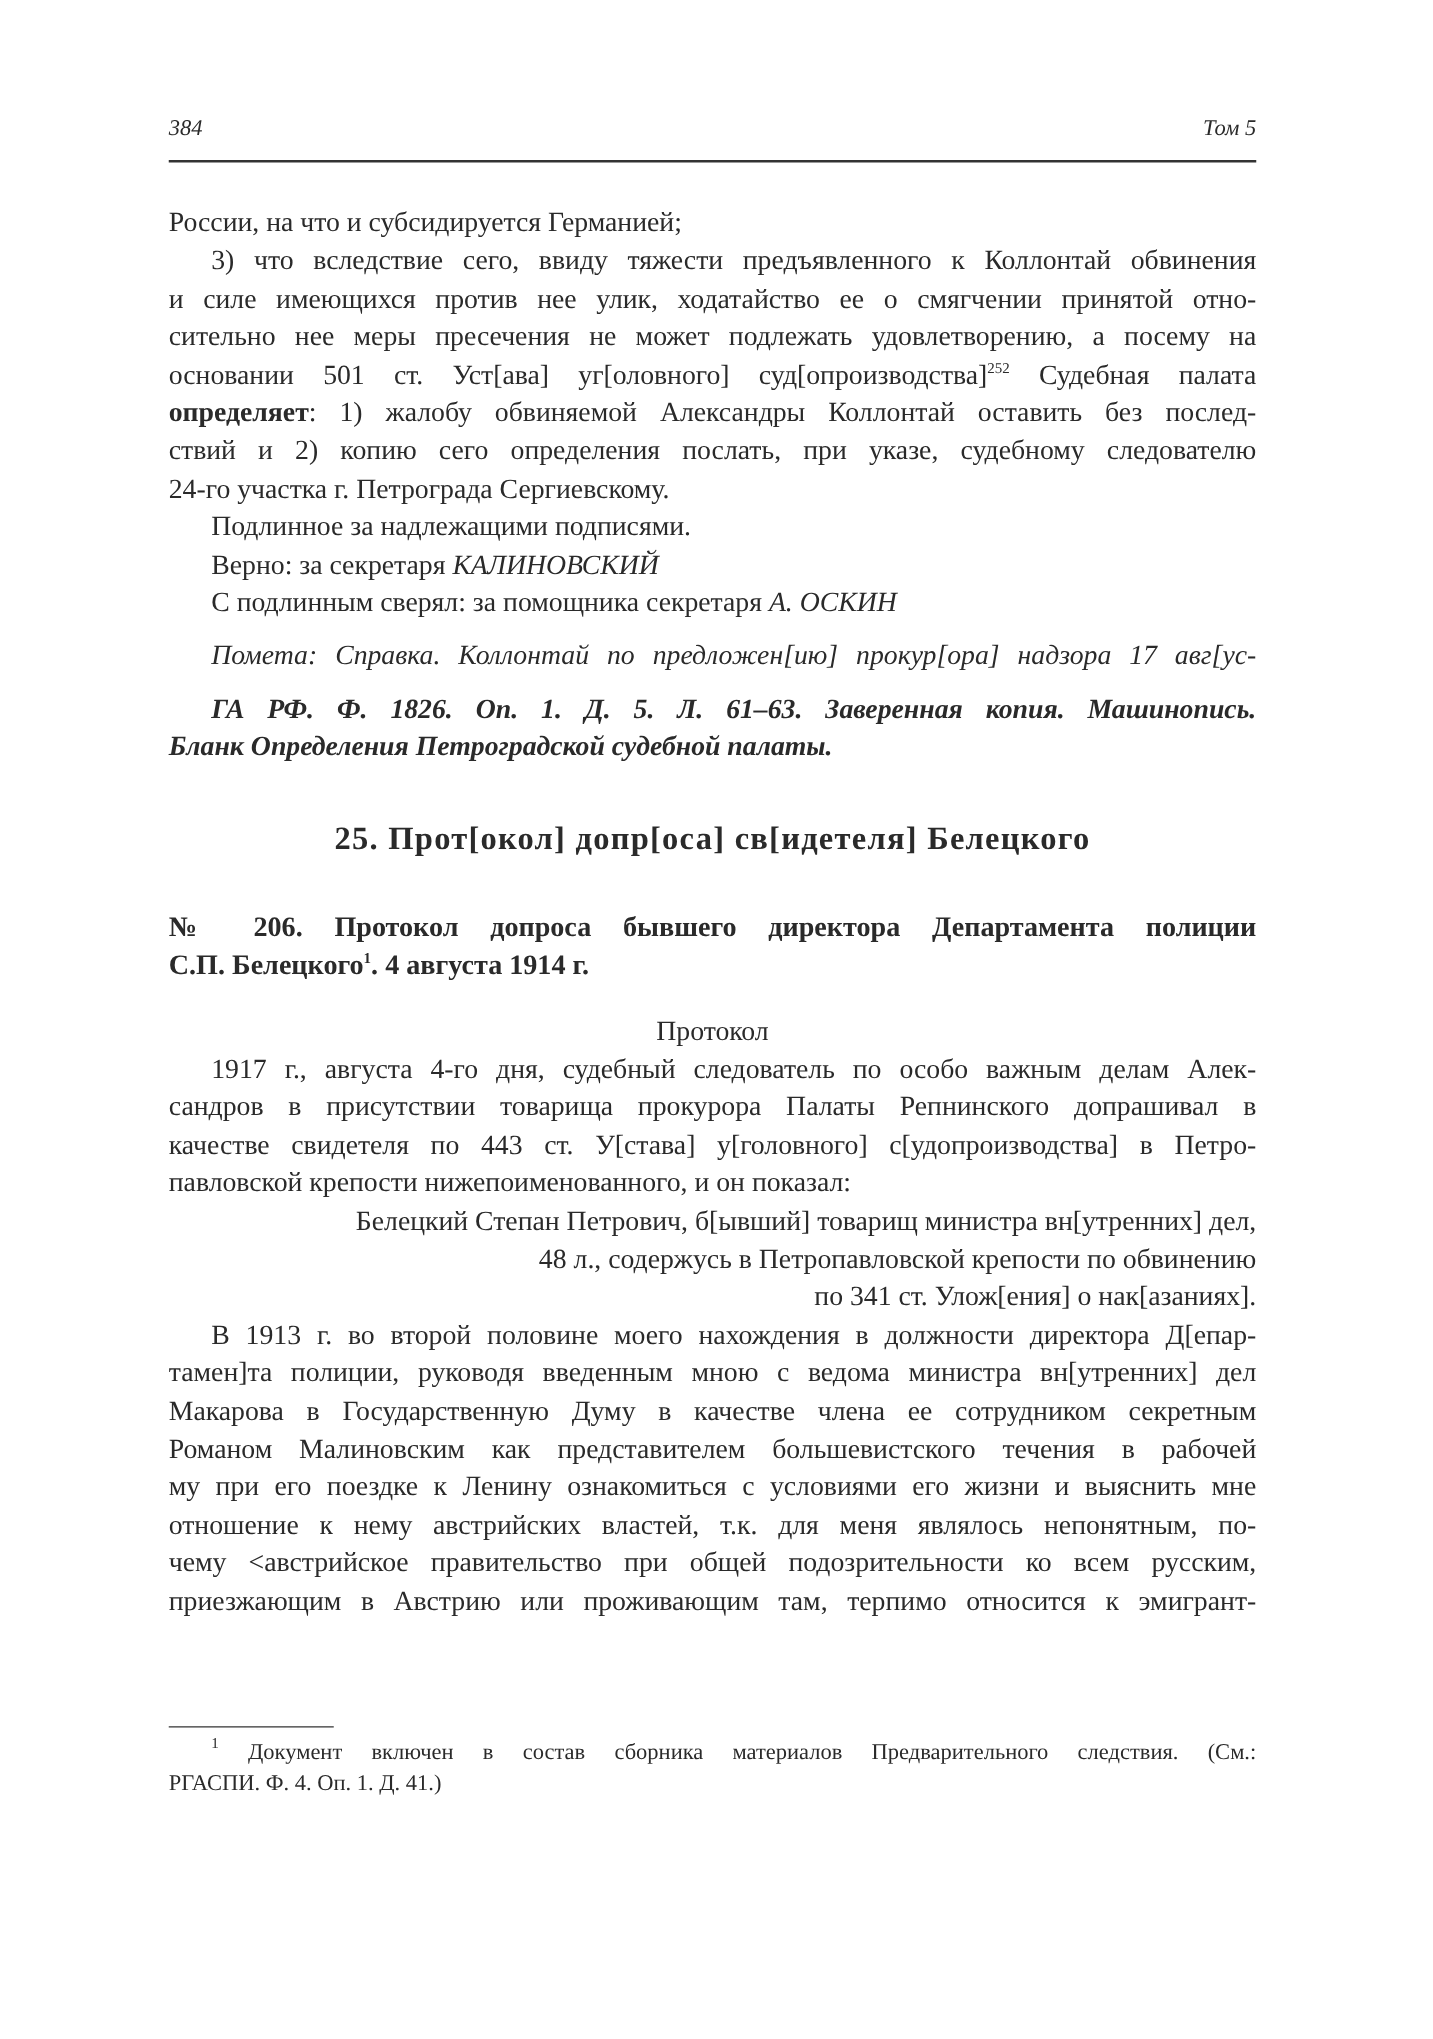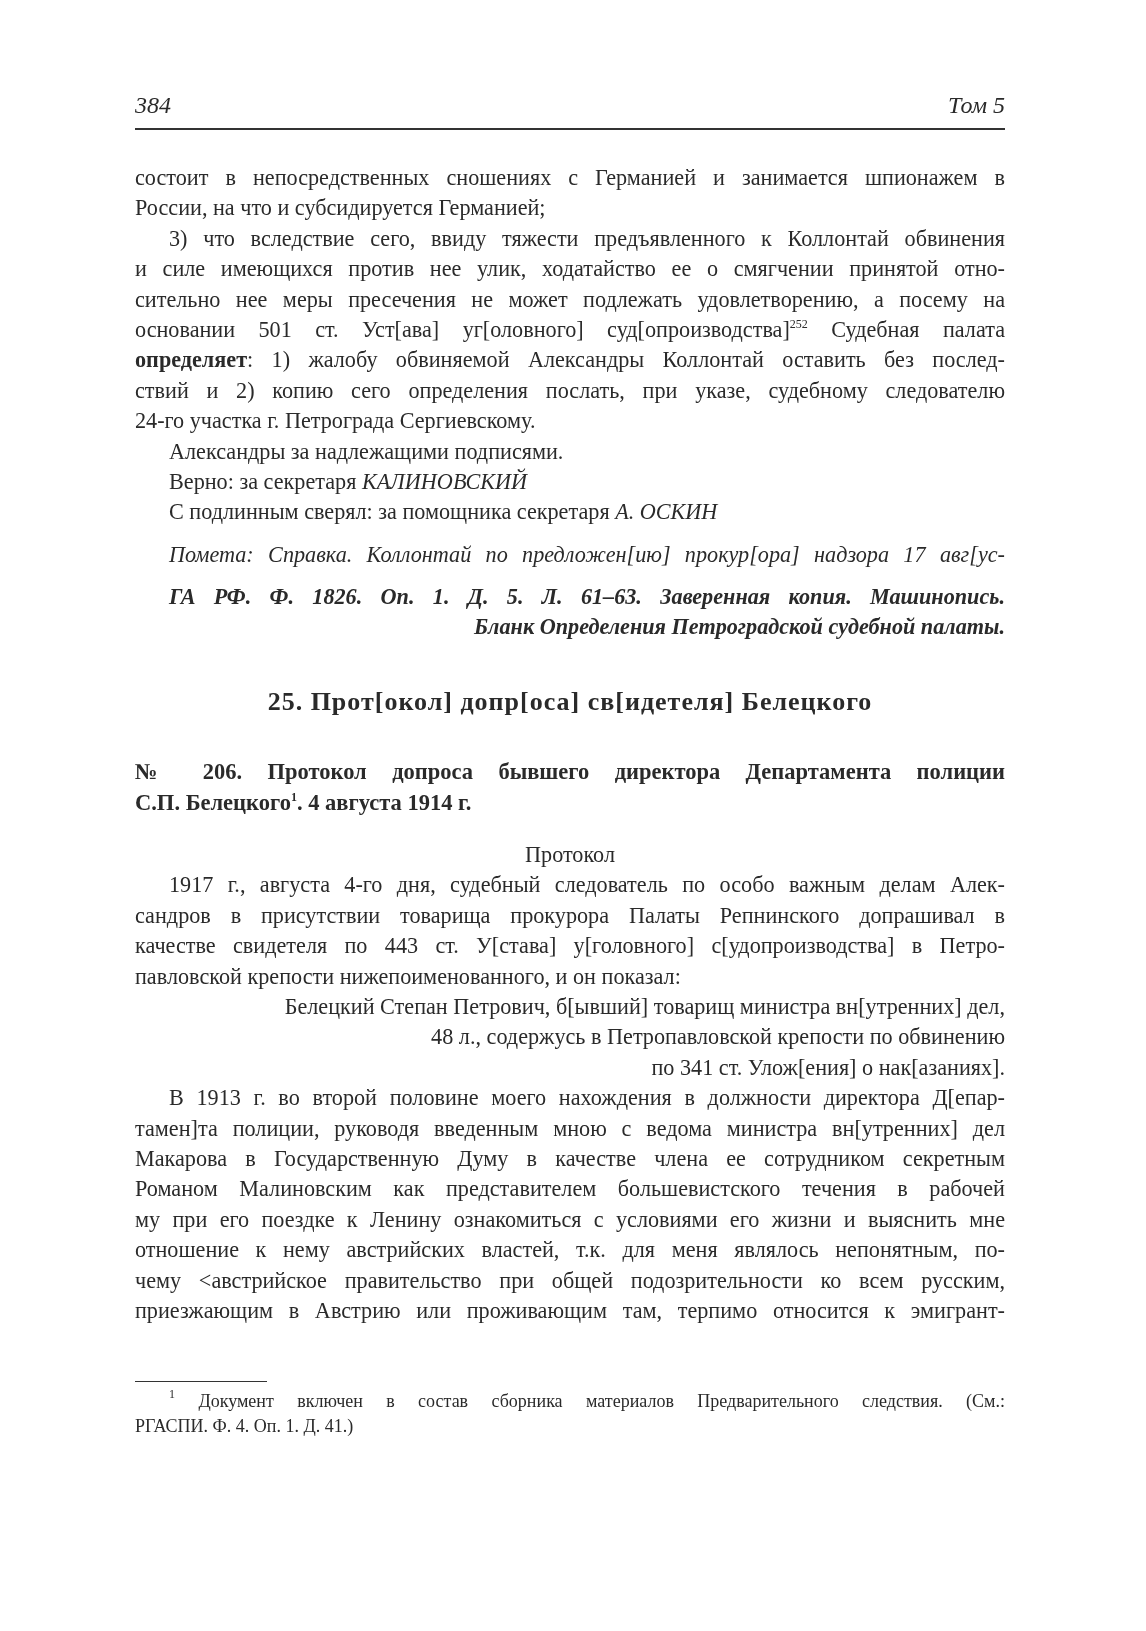--- a/index.html
+++ b/index.html
@@ -1,63 +1,62 @@
 <!DOCTYPE html>
 <html><head>
 <meta charset="utf-8">
 <style>
   html, body { margin: 0; padding: 0; background: #ffffff; }
   body { width: 1146px; height: 1631px; position: relative; overflow: hidden;
          font-family: "Liberation Serif", "DejaVu Serif", serif; color: #2a2a2a; }
   .page { position: absolute; left: 135px; top: 0; width: 870px; }
   .running-head { position: absolute; top: 92px; left: 0; width: 870px; height: 30px;
-                  font-style: italic; font-size: 24px; }
+                  font-style: italic; font-size: 18px; }
   .running-head .left { position: absolute; left: 0; }
   .running-head .right { position: absolute; right: 0; }
   .head-rule { position: absolute; top: 128px; left: 0; width: 870px; height: 0;
                border-top: 2px solid #333; }
   .body { position: absolute; top: 163px; left: 0; width: 870px; font-size: 22.2px; line-height: 30.4px; }
   .line { white-space: nowrap; display: block; height: 30.4px; }
   .just { text-align: justify; text-align-last: justify; }
   .ind { padding-left: 34px; }
   b.strong { font-weight: bold; margin-top: 44px; }
   i { font-style: italic; }
   sup { font-size: 12px; vertical-align: 9px; line-height: 0; }
   .note { font-style: italic; }
-  .archive { font-weight: bold; font-style: italic; text-align: right; }
+  .archive { font-weight: bold; font-style: italic; }
   .section-title { text-align: center; font-weight: bold; font-size: 26px; letter-spacing: 1px; }
   .doc-title { font-weight: bold; font-size: 22.5px; }
   .center { text-align: center; }
   .right { text-align: right; }
   .footnote-rule { position: absolute; top: 1381px; left: 0; width: 132px; border-top: 1.5px solid #333; }
   .footnote { position: absolute; top: 1389px; left: 0; width: 870px; font-size: 18px; line-height: 25px; }
 </style>
 </head>
 <body>
 
 <div class="page">
 
   <div class="running-head">
     <span class="left">384</span>
     <span class="right">Том 5</span>
   </div>
   <div class="head-rule"></div>
 
   <div class="body">
 
-    <span class="line just">состоит в непосредственных сношениях с Германией и занимается шпионажем в</span>
     <span class="line">России, на что и субсидируется Германией;</span>
     <span class="line just ind">3) что вследствие сего, ввиду тяжести предъявленного к Коллонтай обвинения</span>
     <span class="line just">и силе имеющихся против нее улик, ходатайство ее о смягчении принятой отно-</span>
     <span class="line just">сительно нее меры пресечения не может подлежать удовлетворению, а посему на</span>
     <span class="line just"><span>основании 501 ст. Уст[ава] уг[оловного] суд[опроизводства]</span><sup>252</sup><span> Судебная палата</span></span>
     <span class="line just"><b class="strong">определяет</b><span>: 1) жалобу обвиняемой Александры Коллонтай оставить без послед-</span></span>
     <span class="line just">ствий и 2) копию сего определения послать, при указе, судебному следователю</span>
     <span class="line">24-го участка г. Петрограда Сергиевскому.</span>
-    <span class="line ind">Александры за надлежащими подписями.</span>
+    <span class="line ind">Подлинное за надлежащими подписями.</span>
     <span class="line ind"><span>Верно: за секретаря </span><i>КАЛИНОВСКИЙ</i></span>
     <span class="line ind"><span>С подлинным сверял: за помощника секретаря </span><i>А. ОСКИН</i></span>
 
     <div style="height:12px"></div>
     <span class="line just ind note">Помета: Справка. Коллонтай по предложен[ию] прокур[ора] надзора 17 авг[ус-</span>
 
     <div style="height:12px"></div>
     <span class="line just ind archive">ГА РФ. Ф. 1826. Оп. 1. Д. 5. Л. 61–63. Заверенная копия. Машинопись.</span>
     <span class="line archive">Бланк Определения Петроградской судебной палаты.</span>
 

